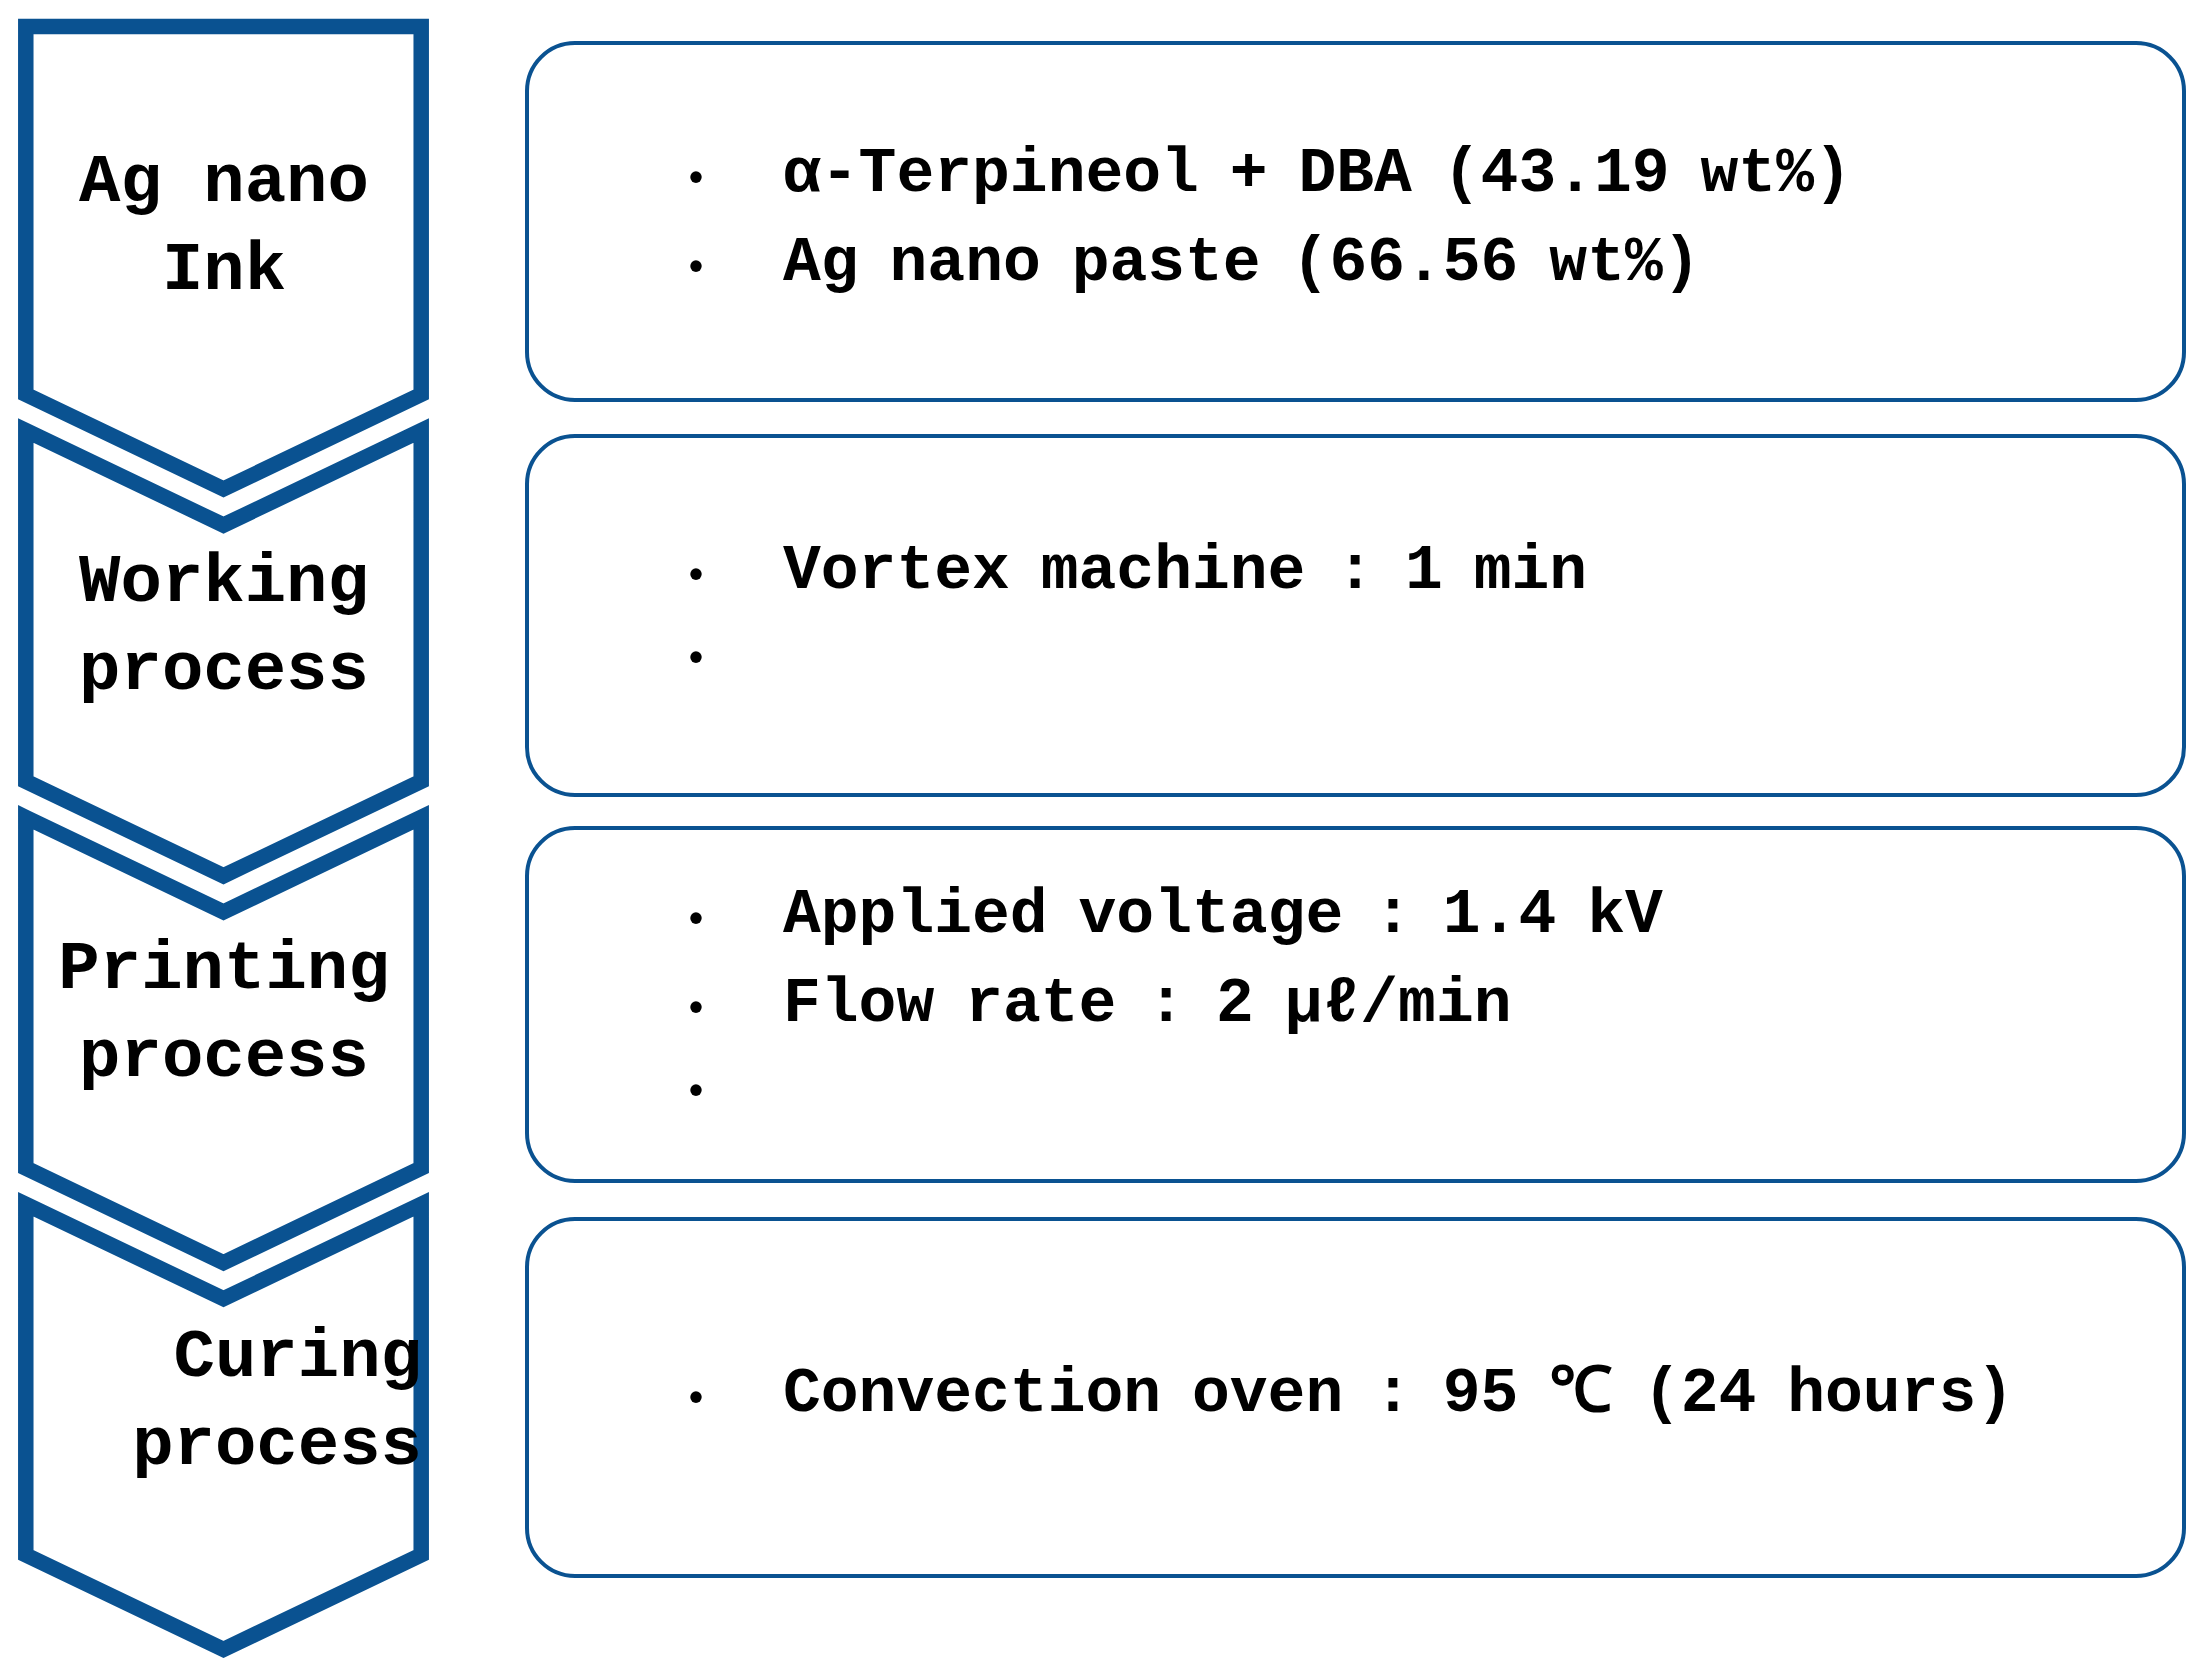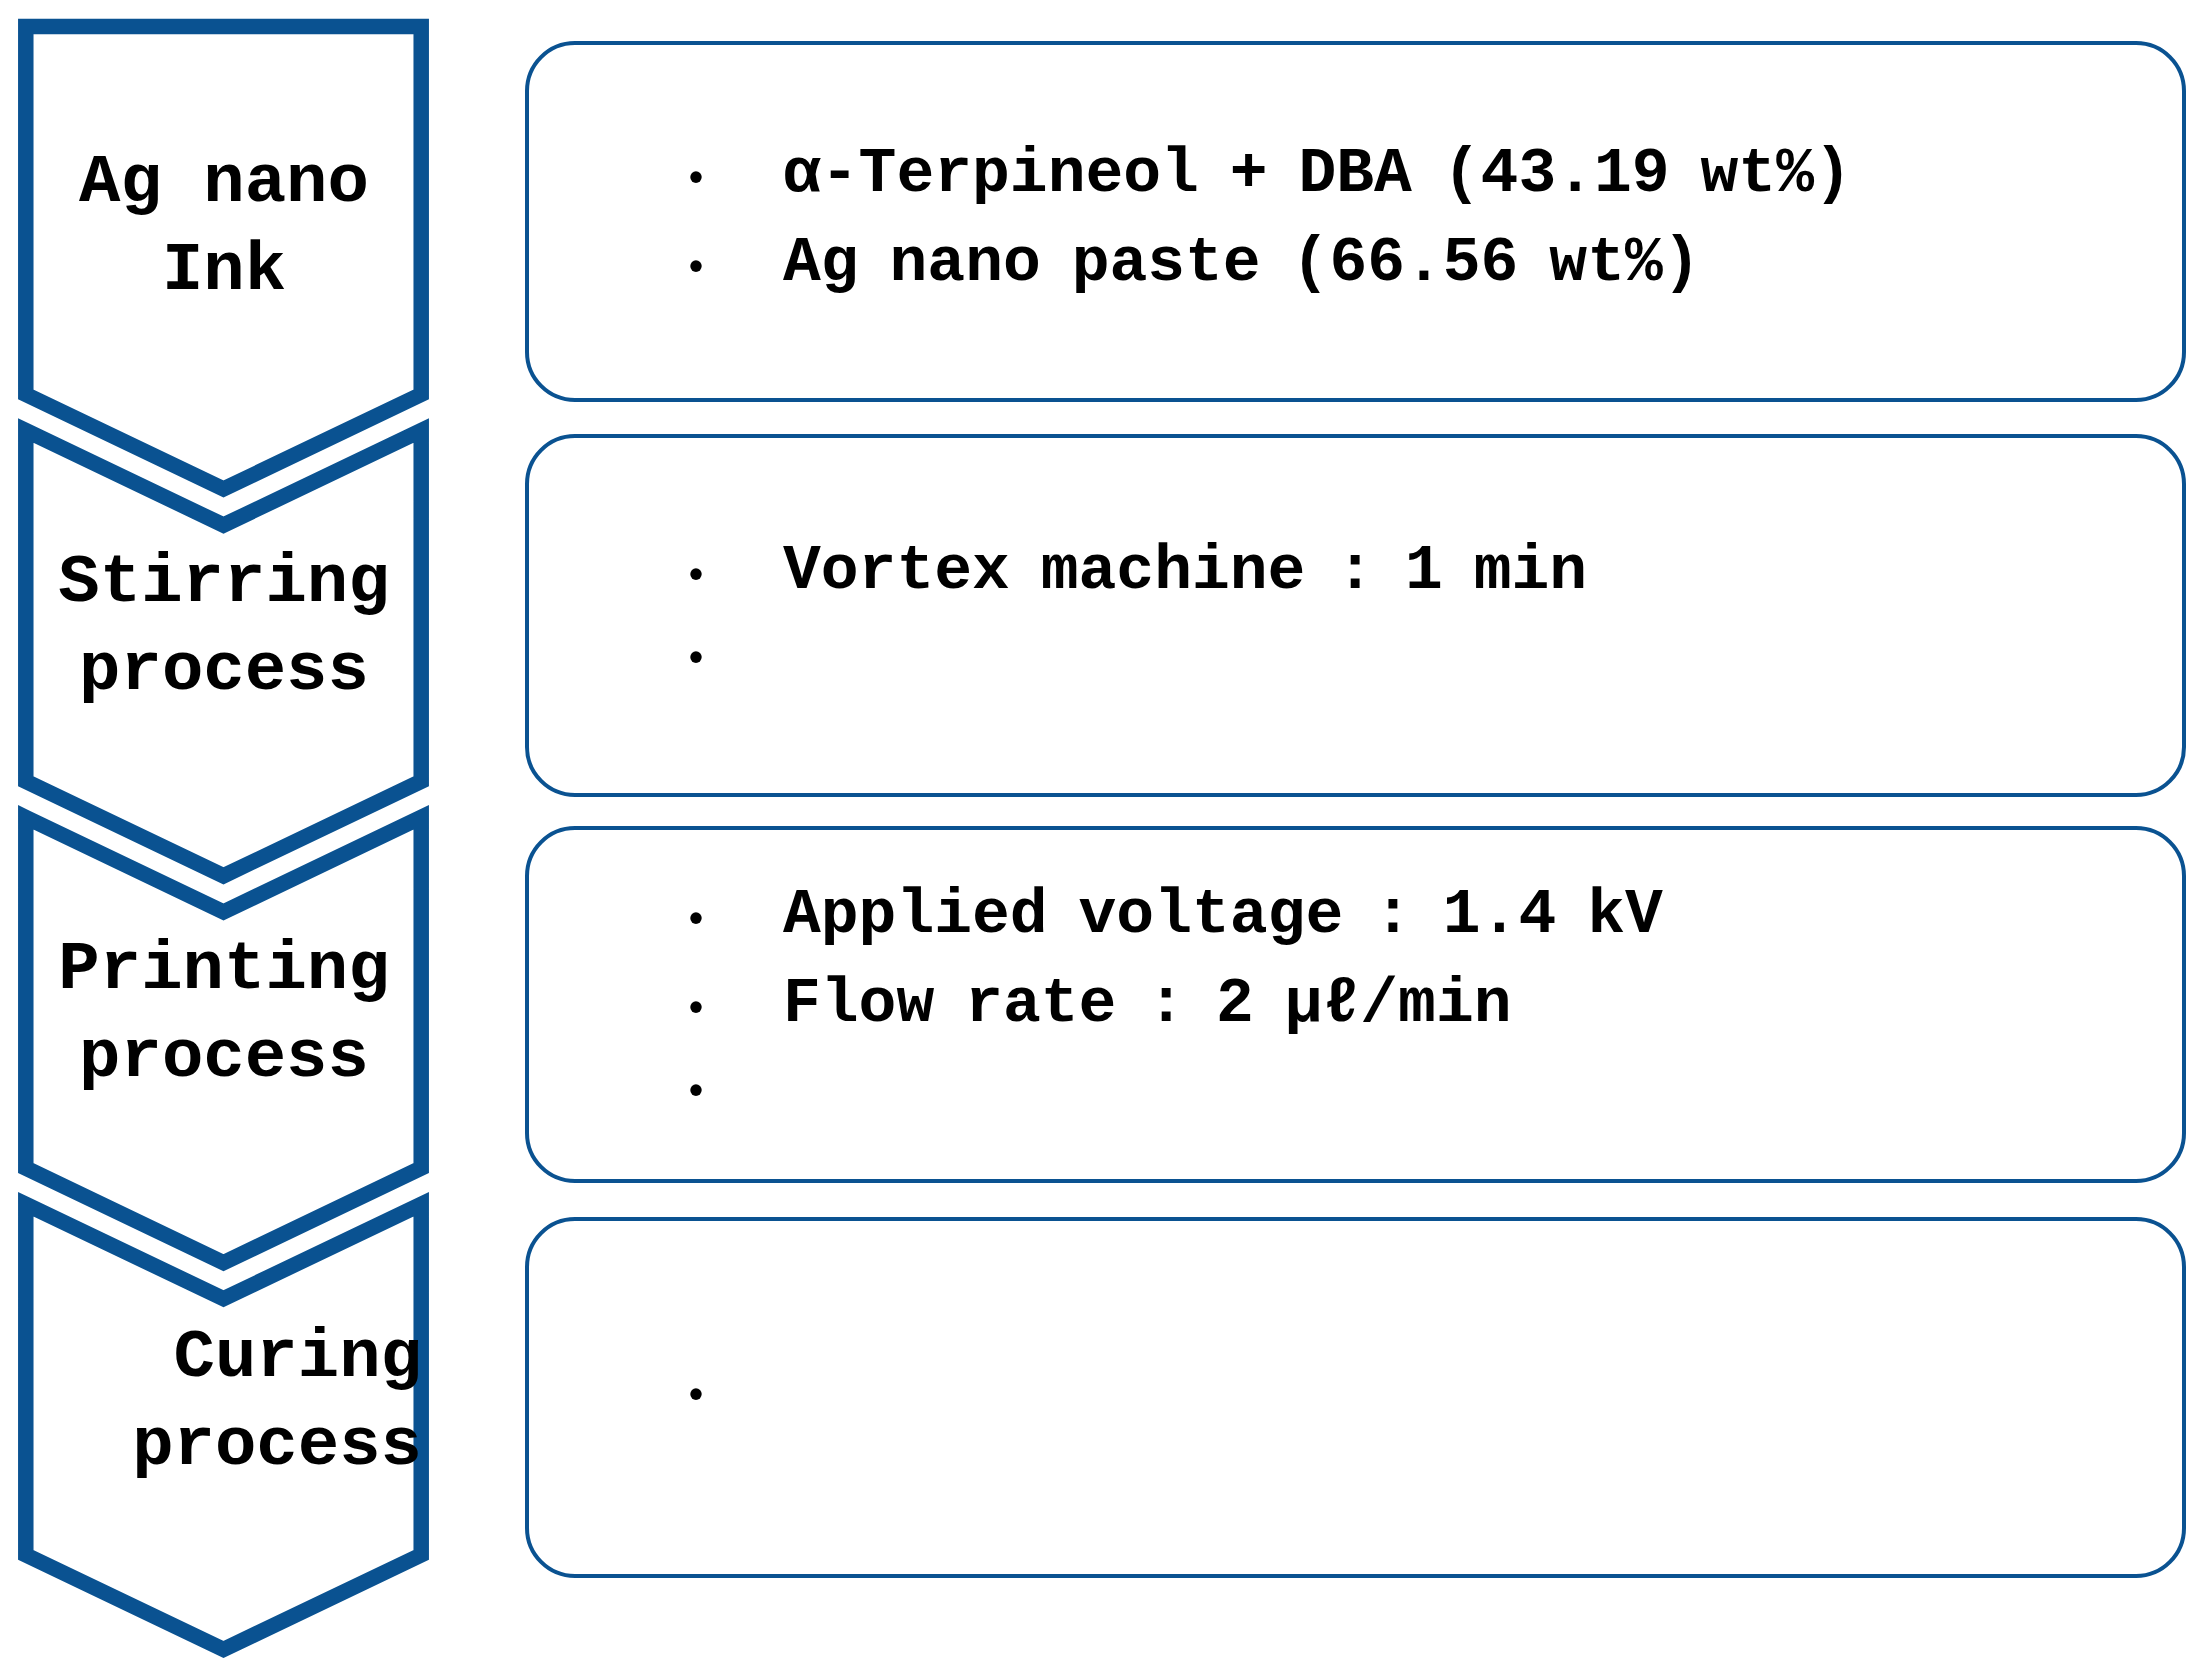--- a/index.html
+++ b/index.html
@@ -86,21 +86,21 @@
     <polygon class="chev" points="30,950 260,1060 490,950 490,1358 260,1468 30,1358"></polygon>
     <polygon class="chev" points="30,1400 260,1510 490,1400 490,1808 260,1918 30,1808"></polygon>
   </svg>
 
   <div class="step-label flat-top" style="top:26px;height:368px;">
     <div>Ag nano</div>
     <div>Ink</div>
   </div>
 
   <div class="step-label notched" style="top:430px;height:351px;">
-    <div>Stirring</div>
+    <div>Working</div>
     <div>process</div>
   </div>
 
   <div class="step-label notched" style="top:817px;height:351px;">
     <div>Printing</div>
     <div>process</div>
   </div>
 
   <div class="step-label notched" style="top:1205px;height:351px;align-items:flex-end;">
     <div>Curing</div>
@@ -145,18 +145,19 @@
       <li>
         <span class="dot">•</span>
       </li>
     </ul>
   </div>
 
   <div class="detail-box" style="top:1217px;height:361px;">
     <ul class="bullets">
       <li>
         <span class="dot">•</span>
+        <span>Convection oven : 95 ℃ (24 hours)</span>
       </li>
     </ul>
   </div>
 
 </div>
 
 
 </body></html>

